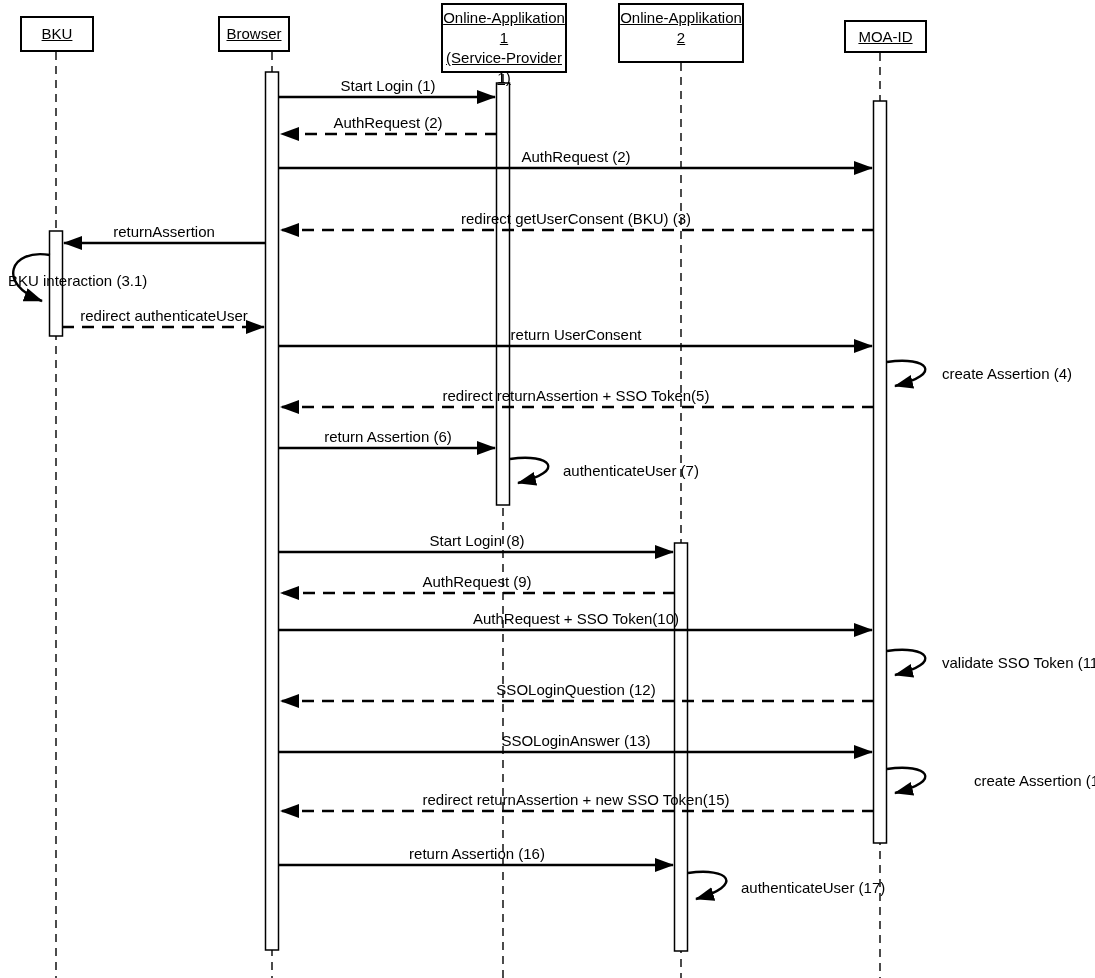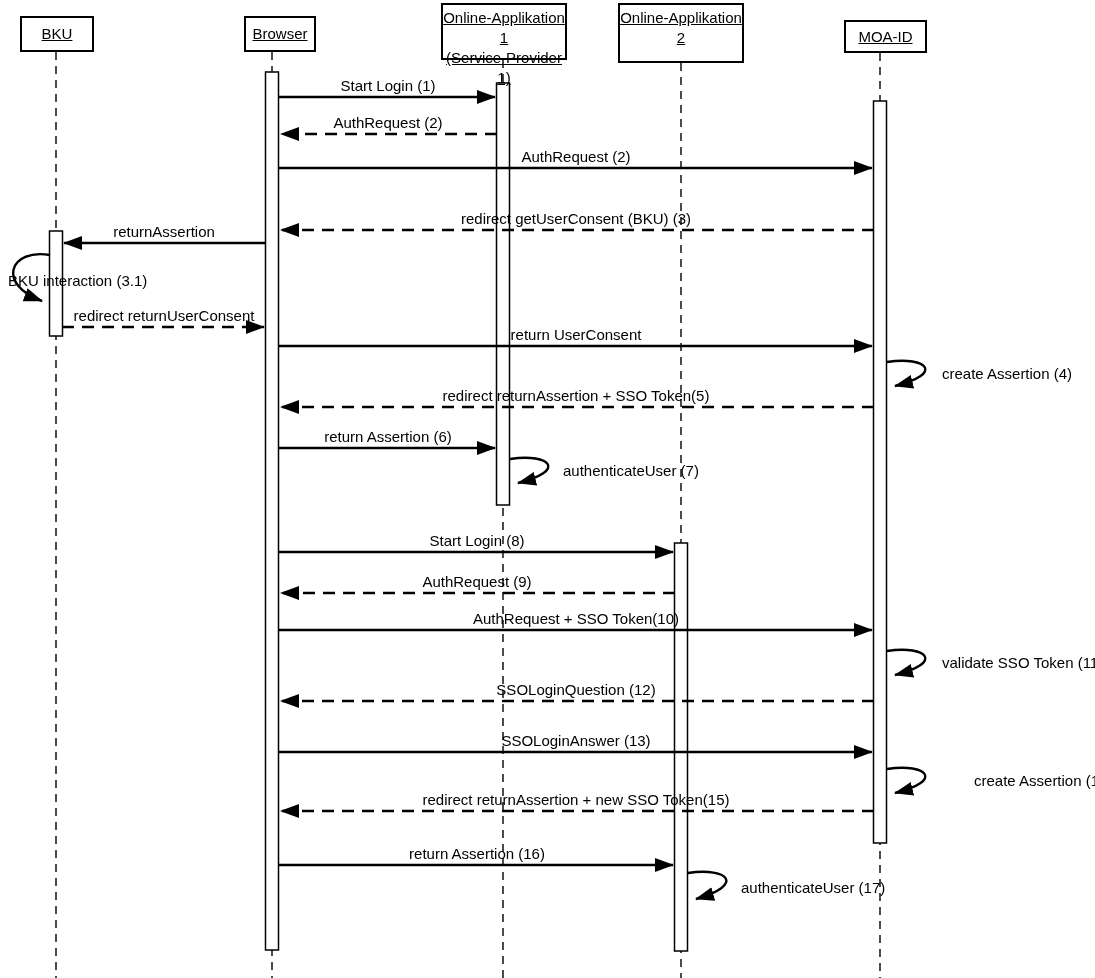--- a/index.html
+++ b/index.html
@@ -94,40 +94,40 @@
     <path class="loop" d="M 887 362 C 928 356, 944 374, 895 386" marker-end="url(#arrow)"></path>
     <path class="loop" d="M 510 459 C 551 453, 567 471, 518 483" marker-end="url(#arrow)"></path>
     <path class="loop" d="M 887 651 C 928 645, 944 663, 895 675" marker-end="url(#arrow)"></path>
     <path class="loop" d="M 887 769 C 928 763, 944 781, 895 793" marker-end="url(#arrow)"></path>
     <path class="loop" d="M 688 873 C 729 867, 745 885, 696 899" marker-end="url(#arrow)"></path>
   </svg>
 
   <div class="actor" style="left:20px; top:16px; width:74px; height:36px;">
     <span class="u">BKU</span>
   </div>
-  <div class="actor" style="left:244px; top:16px; width:72px; height:36px;">
+  <div class="actor" style="left:218px; top:16px; width:72px; height:36px;">
     <span class="u">Browser</span>
   </div>
-  <div class="actor twoline" style="left:441px; top:3px; width:126px; height:57px;">
+  <div class="actor twoline" style="left:441px; top:3px; width:126px; height:70px;">
     <span class="u">Online-Applikation 1</span>
     <span class="u">(Service-Provider 1)</span>
   </div>
   <div class="actor twoline" style="left:618px; top:3px; width:126px; height:60px;">
     <span class="u">Online-Applikation 2</span>
   </div>
   <div class="actor" style="left:844px; top:20px; width:83px; height:33px;">
     <span class="u">MOA-ID</span>
   </div>
 
   <div class="mlabel" style="left:388px; top:77px;">Start Login (1)</div>
   <div class="mlabel" style="left:388px; top:114px;">AuthRequest (2)</div>
   <div class="mlabel" style="left:576px; top:148px;">AuthRequest (2)</div>
   <div class="mlabel" style="left:576px; top:210px;">redirect getUserConsent (BKU) (3)</div>
   <div class="mlabel" style="left:164px; top:223px;">returnAssertion</div>
-  <div class="mlabel" style="left:164px; top:307px;">redirect returnUserConsent</div>
+  <div class="mlabel" style="left:164px; top:307px;">redirect authenticateUser</div>
   <div class="mlabel" style="left:576px; top:326px;">return UserConsent</div>
   <div class="mlabel" style="left:576px; top:387px;">redirect returnAssertion + SSO Token(5)</div>
   <div class="mlabel" style="left:388px; top:428px;">return Assertion (6)</div>
   <div class="mlabel" style="left:477px; top:532px;">Start Login (8)</div>
   <div class="mlabel" style="left:477px; top:573px;">AuthRequest (9)</div>
   <div class="mlabel" style="left:576px; top:610px;">AuthRequest + SSO Token(10)</div>
   <div class="mlabel" style="left:576px; top:681px;">SSOLoginQuestion (12)</div>
   <div class="mlabel" style="left:576px; top:732px;">SSOLoginAnswer (13)</div>
   <div class="mlabel" style="left:576px; top:791px;">redirect returnAssertion + new SSO Token(15)</div>
   <div class="mlabel" style="left:477px; top:845px;">return Assertion (16)</div>

